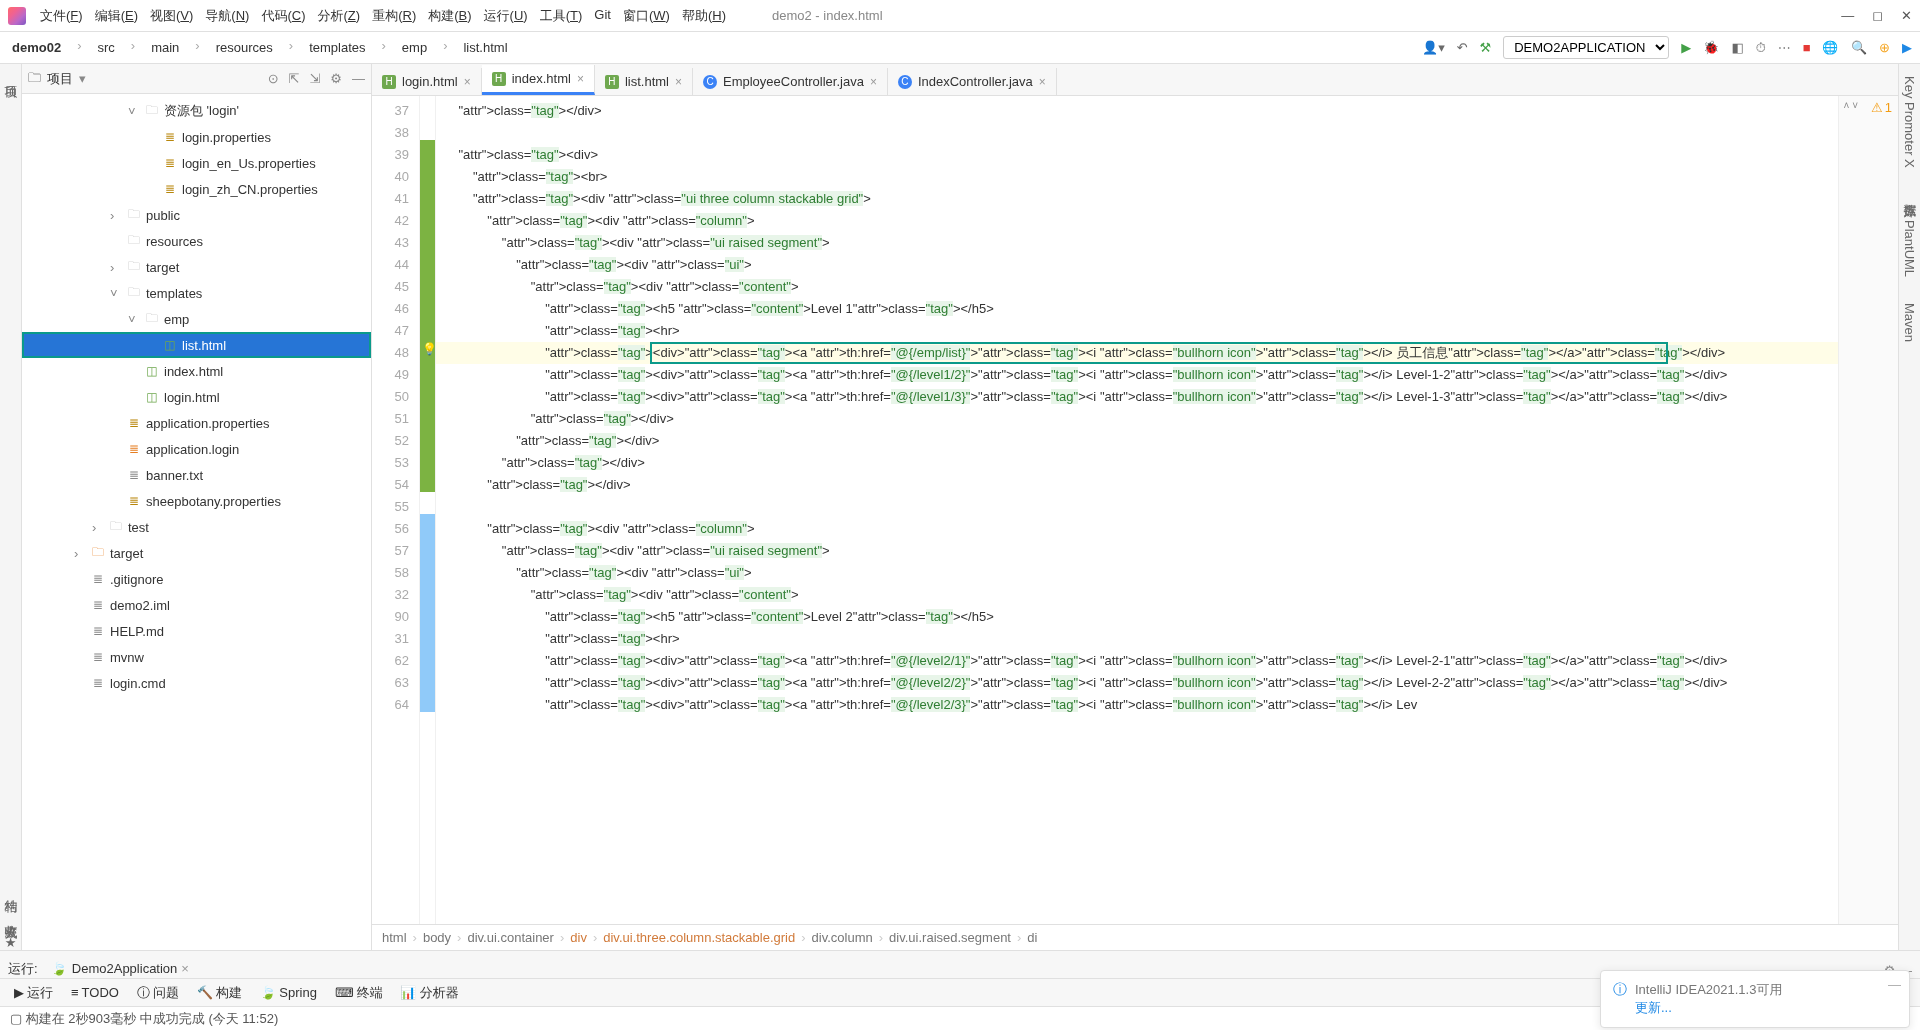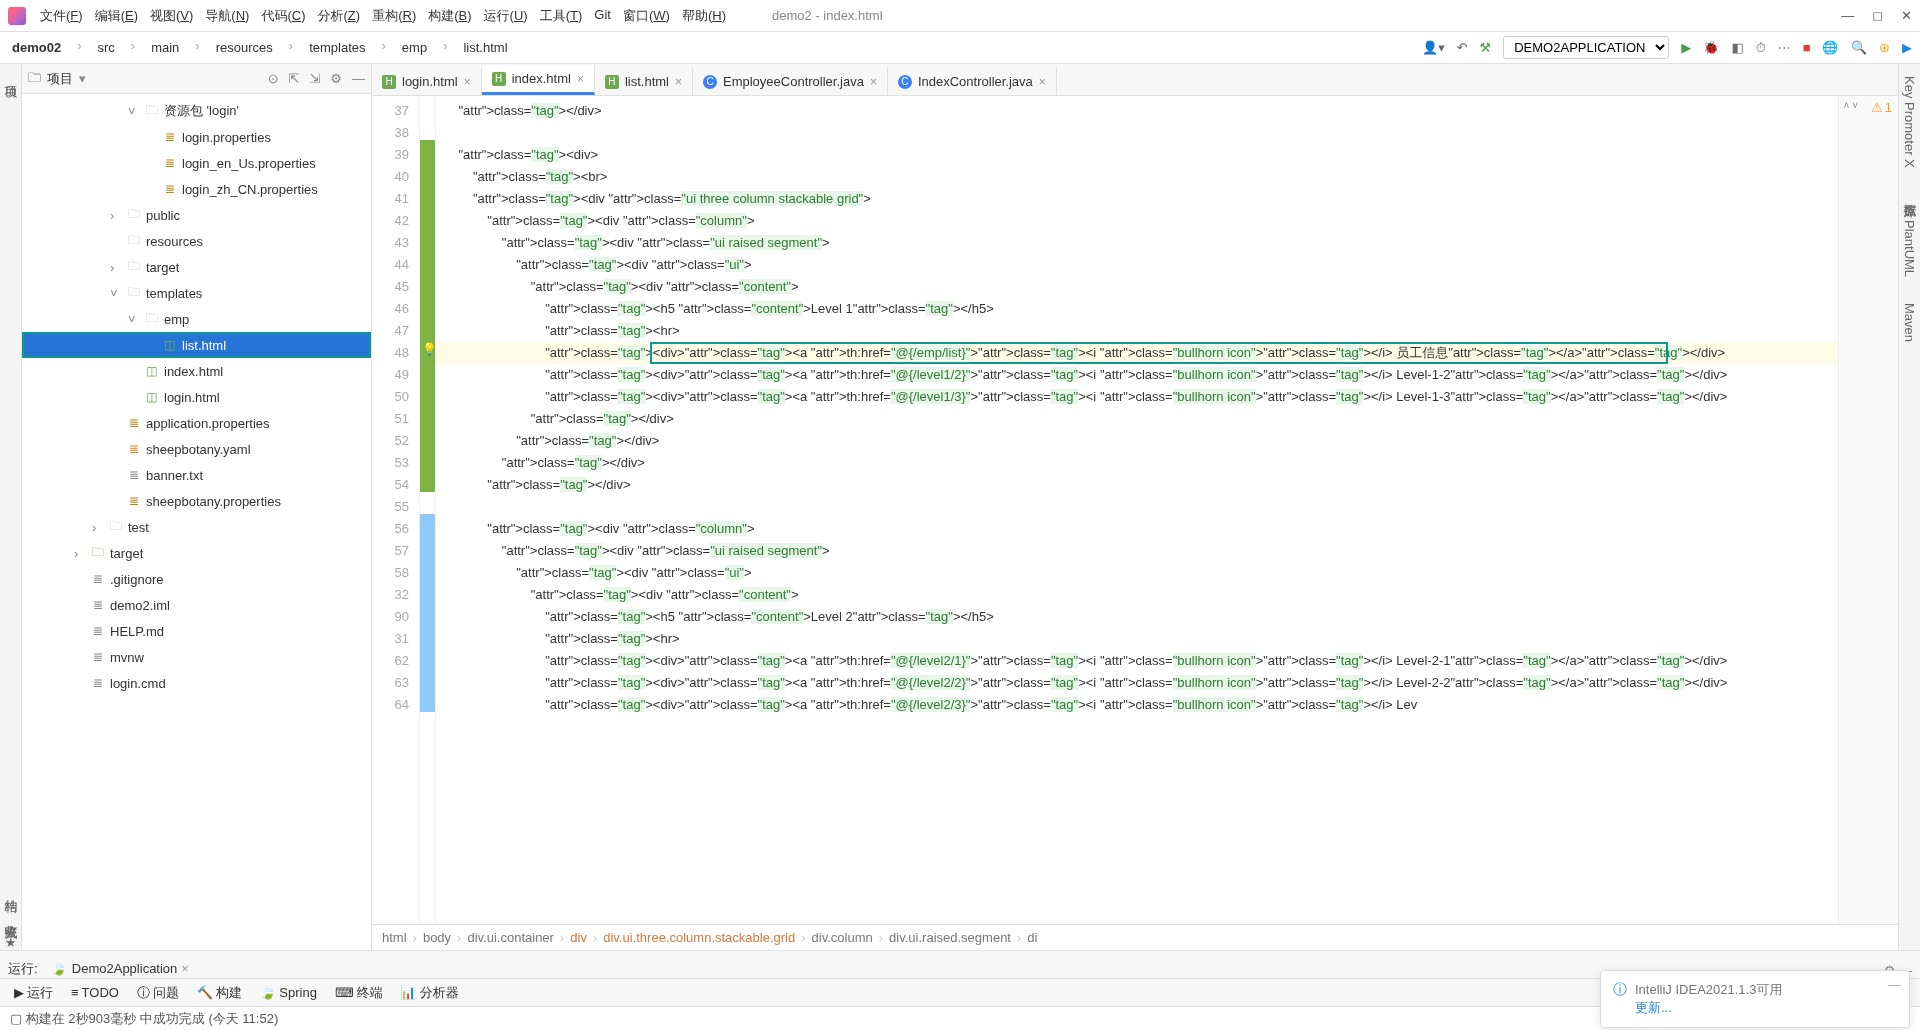--- a/index.html
+++ b/index.html
@@ -241,21 +241,21 @@
         <div class="node">
           <span class="ind" style="width: 76px;"></span>
           <span class="arrow"></span>
           <span class="ico prop">≣</span>
           <span>application.properties</span>
         </div>
         <div class="node">
           <span class="ind" style="width: 76px;"></span>
           <span class="arrow"></span>
           <span class="ico yaml">≣</span>
-          <span>sheepbotany.yaml</span>
+          <span>application.login</span>
         </div>
         <div class="node">
           <span class="ind" style="width: 76px;"></span>
           <span class="arrow"></span>
           <span class="ico txt">≣</span>
           <span>banner.txt</span>
         </div>
         <div class="node">
           <span class="ind" style="width: 76px;"></span>
           <span class="arrow"></span>

